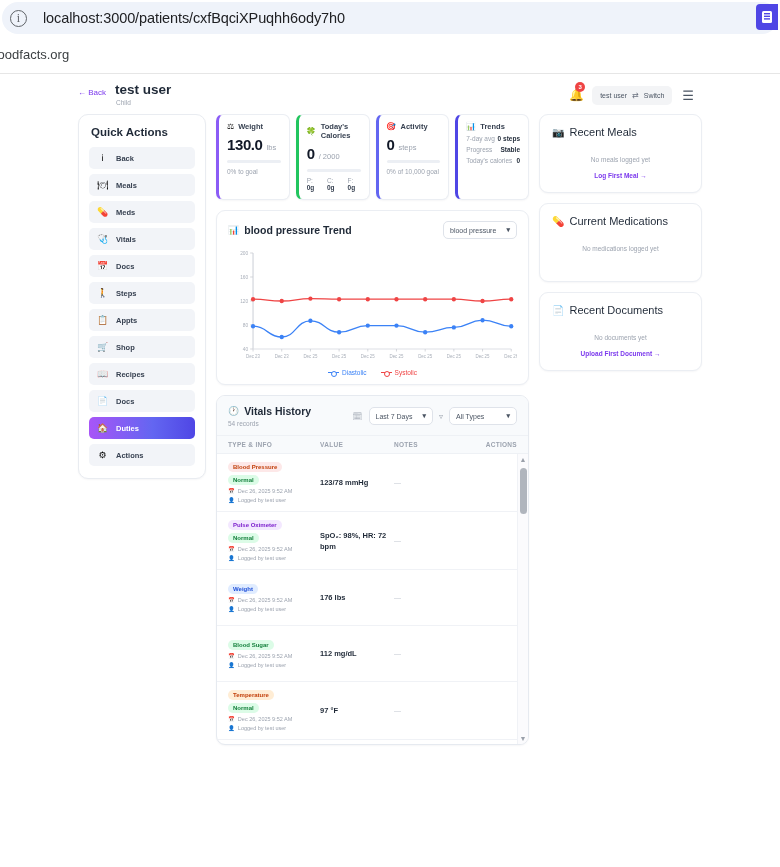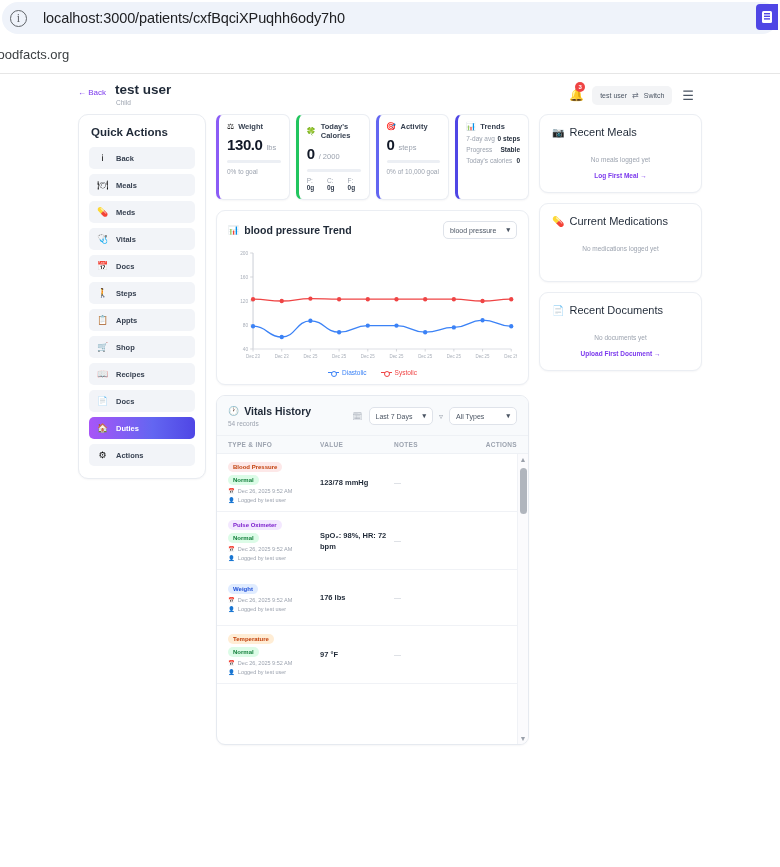--- a/index.html
+++ b/index.html
@@ -688,20 +688,36 @@
                     <span class="meta-ico">👤</span>
                     <span class="meta-txt">Logged by test user</span>
                   </div>
                 </div>
                 <div class="cell-value">176 lbs</div>
                 <div class="cell-notes">—</div>
                 <div class="cell-actions"></div>
               </div>
               <div class="row">
                 <div class="cell-type">
+                  <span class="chip chip-bs">Blood Sugar</span>
+                  <div class="meta">
+                    <span class="meta-ico">📅</span>
+                    <span class="meta-txt">Dec 26, 2025 9:52 AM</span>
+                  </div>
+                  <div class="meta">
+                    <span class="meta-ico">👤</span>
+                    <span class="meta-txt">Logged by test user</span>
+                  </div>
+                </div>
+                <div class="cell-value">112 mg/dL</div>
+                <div class="cell-notes">—</div>
+                <div class="cell-actions"></div>
+              </div>
+              <div class="row">
+                <div class="cell-type">
                   <span class="chip chip-tp">Temperature</span>
                   <span class="chip chip-normal">Normal</span>
                   <div class="meta">
                     <span class="meta-ico">📅</span>
                     <span class="meta-txt">Dec 26, 2025 9:52 AM</span>
                   </div>
                   <div class="meta">
                     <span class="meta-ico">👤</span>
                     <span class="meta-txt">Logged by test user</span>
                   </div>

